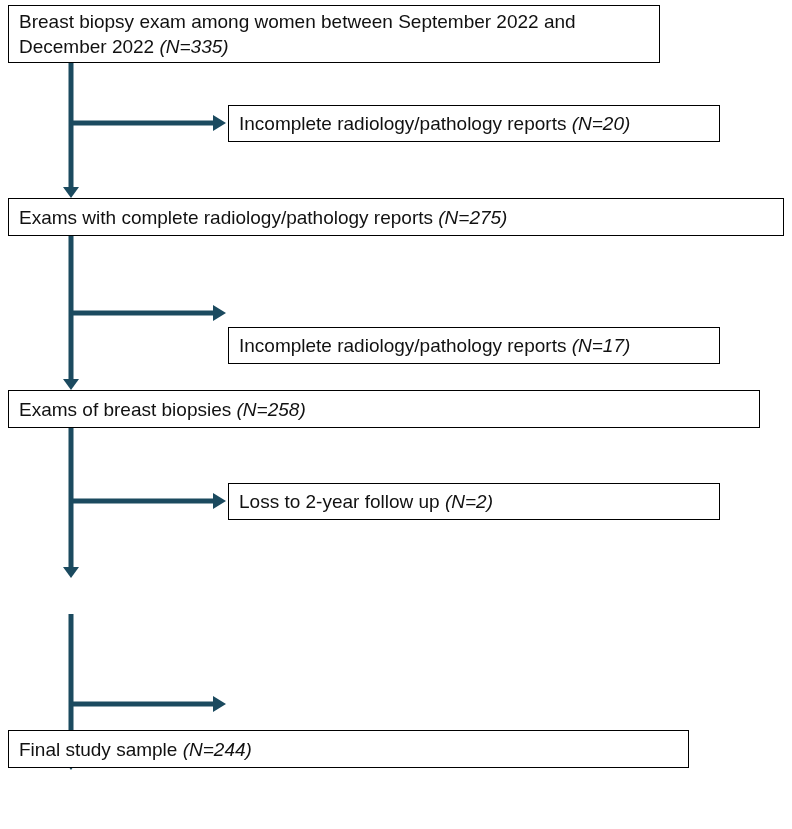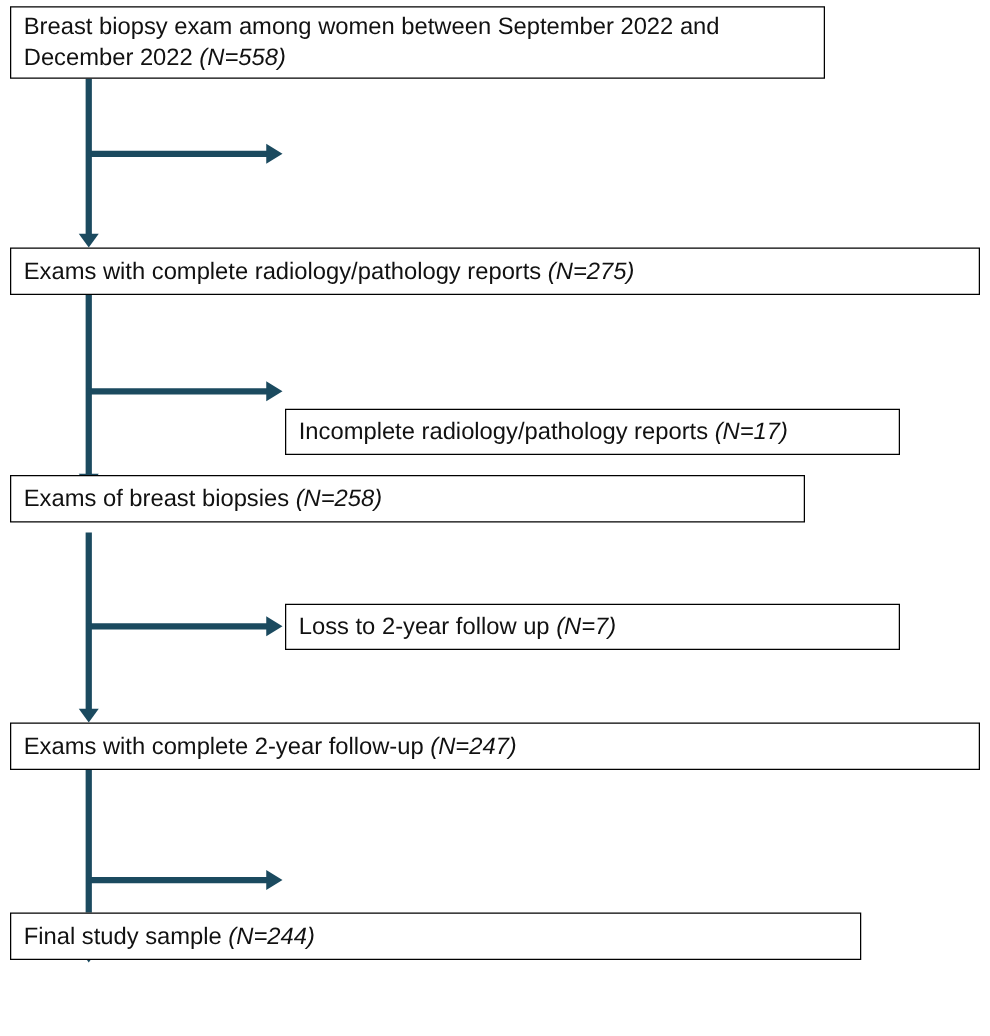--- a/index.html
+++ b/index.html
@@ -73,42 +73,42 @@
       <polygon points="63,759 79,759 71,770"></polygon>
     </g>
     <g>
       <line x1="69" y1="704" x2="214" y2="704"></line>
       <polygon points="213,696 213,712 226,704"></polygon>
     </g>
   </svg>
 
   <div class="box" style="left:8px; top:5px; width:652px; height:58px;">
     <div class="label"><span>Breast biopsy exam among women between September 2022 and
-December 2022 </span><span class="n">(N=558)</span></div>
+December 2022 </span><span class="n">(N=335)</span></div>
   </div>
 
   <div class="box" style="left:8px; top:198px; width:776px; height:38px;">
     <div class="label"><span>Exams with complete radiology/pathology reports </span><span class="n">(N=275)</span></div>
   </div>
 
-  <div class="box" style="left:8px; top:380px; width:636px; height:38px;">
+  <div class="box" style="left:8px; top:390px; width:752px; height:38px;">
     <div class="label"><span>Exams of breast biopsies </span><span class="n">(N=258)</span></div>
   </div>
 
-  <div class="box" style="left:8px; top:578px; width:776px; height:38px;">
-    <div class="label"><span>Exams with complete 2-year follow-up  </span><span class="n">(N=247)</span></div>
-  </div>
 
   <div class="box" style="left:8px; top:730px; width:681px; height:38px;">
     <div class="label"><span>Final study sample  </span><span class="n">(N=244)</span></div>
   </div>
 
+  <div class="box" style="left:228px; top:105px; width:492px; height:37px;">
+    <div class="label"><span>Incomplete radiology/pathology reports </span><span class="n">(N=20)</span></div>
+  </div>
 
   <div class="box" style="left:228px; top:295px; width:492px; height:37px;margin-top:32px;">
     <div class="label"><span>Incomplete radiology/pathology reports </span><span class="n">(N=17)</span></div>
   </div>
 
   <div class="box" style="left:228px; top:483px; width:492px; height:37px;">
-    <div class="label"><span>Loss to 2-year follow up </span><span class="n">(N=7)</span></div>
+    <div class="label"><span>Loss to 2-year follow up </span><span class="n">(N=2)</span></div>
   </div>
 
 
 </div>
 
 </body></html>

